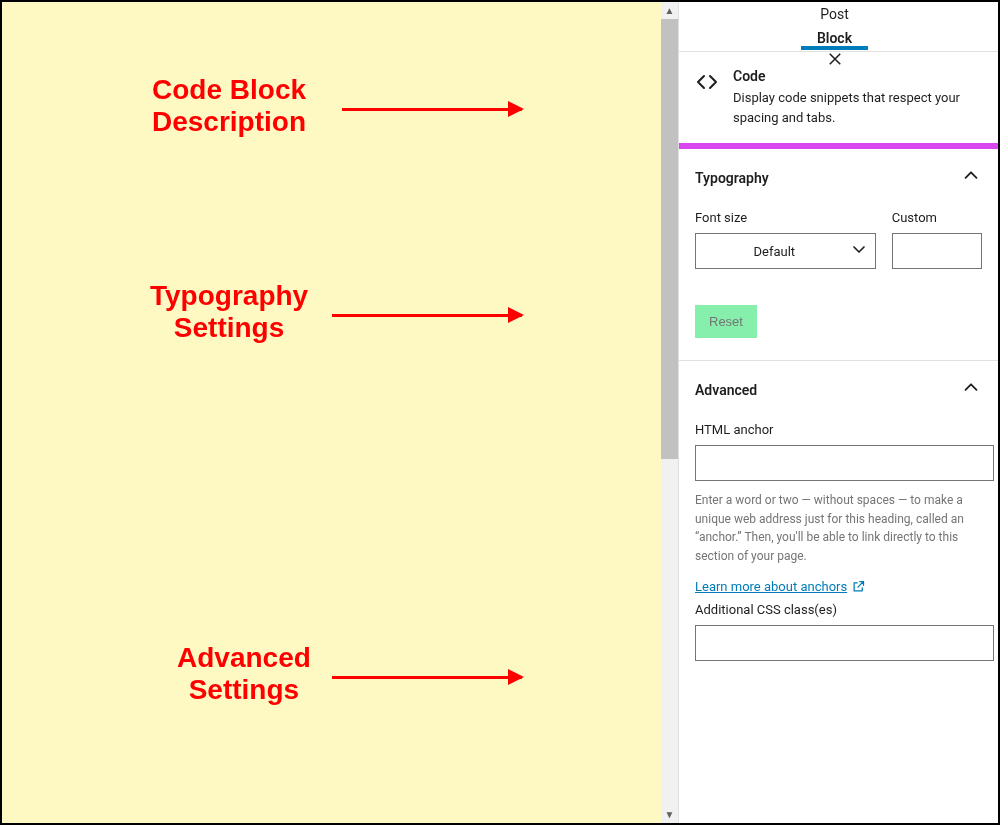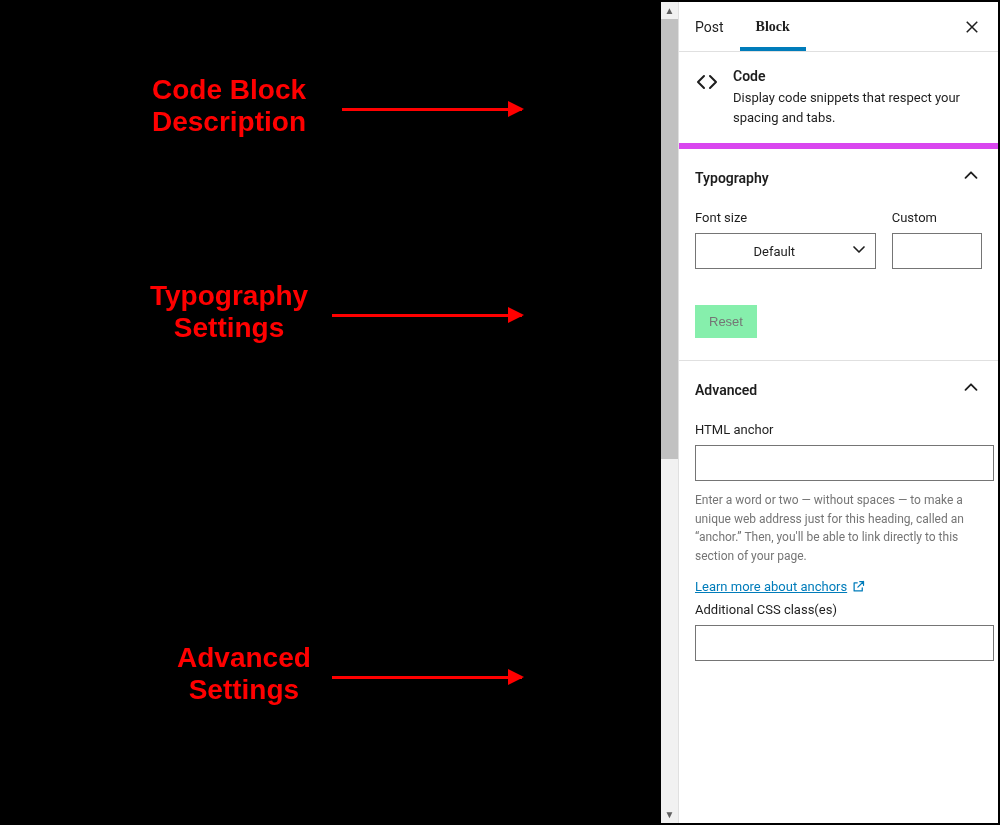--- a/index.html
+++ b/index.html
@@ -10,21 +10,21 @@
       width: 1000px;
       height: 825px;
       border: 2px solid #000;
       display: flex;
       overflow: hidden;
       background: #fff;
     }
     .canvas {
       flex: 1;
       position: relative;
-      background: #000000;
+      background: #fef9c3;
       text-decoration: underline;
     }
     .callout {
       position: absolute;
       color: #ff0000;
       font-family: "Arial Narrow", Arial, sans-serif;
       font-weight: bold;
       font-size: 28px;
       line-height: 1.15;
       text-align: center;
@@ -72,37 +72,37 @@
       display: flex;
       flex-direction: column;
       height: 100%;
     }
     .tabs {
       display: flex;
       align-items: center;
       border-bottom: 1px solid #e0e0e0;
       height: 50px;
       padding: 0 8px 0 0;
+      flex-direction: column;
     }
     .tab {
       padding: 0 16px;
       height: 100%;
       display: flex;
       align-items: center;
       font-size: 14px;
       color: #1e1e1e;
       cursor: pointer;
       border-bottom: 4px solid transparent;
       box-sizing: border-box;
       padding-top: 4px;
     }
     .tab.active {
       font-weight: 600;
       border-bottom-color: #007cba;
-      font-family: Liberation Serif, serif;
     }
     .tab-spacer { flex: 1; }
     .close-x {
       width: 36px;
       height: 36px;
       display: flex;
       align-items: center;
       justify-content: center;
       cursor: pointer;
     }

